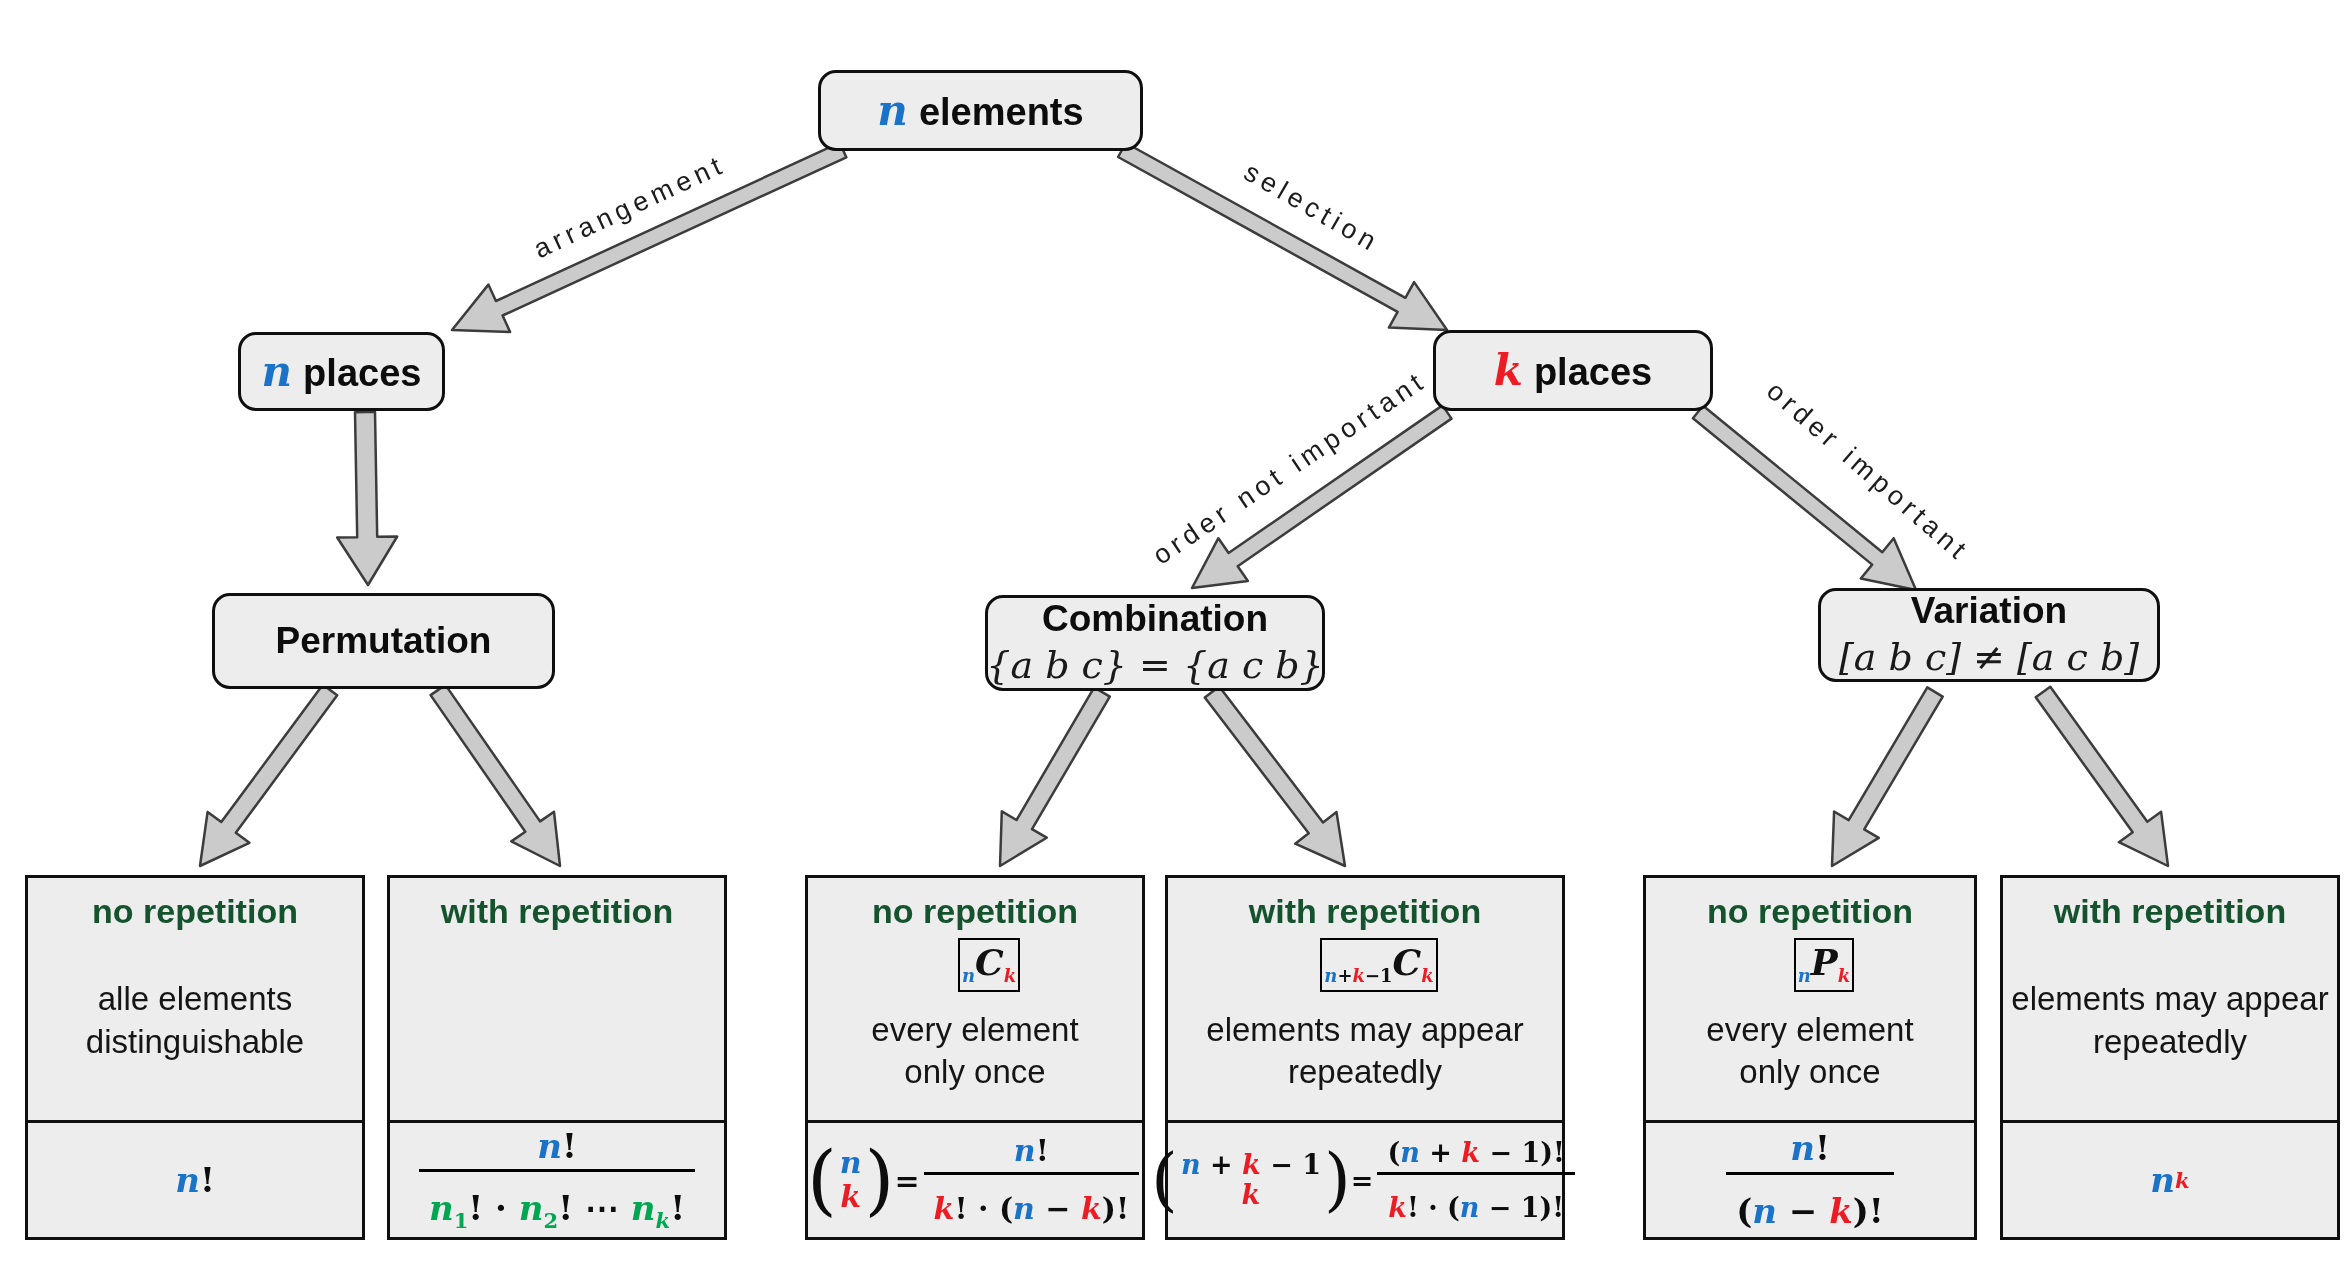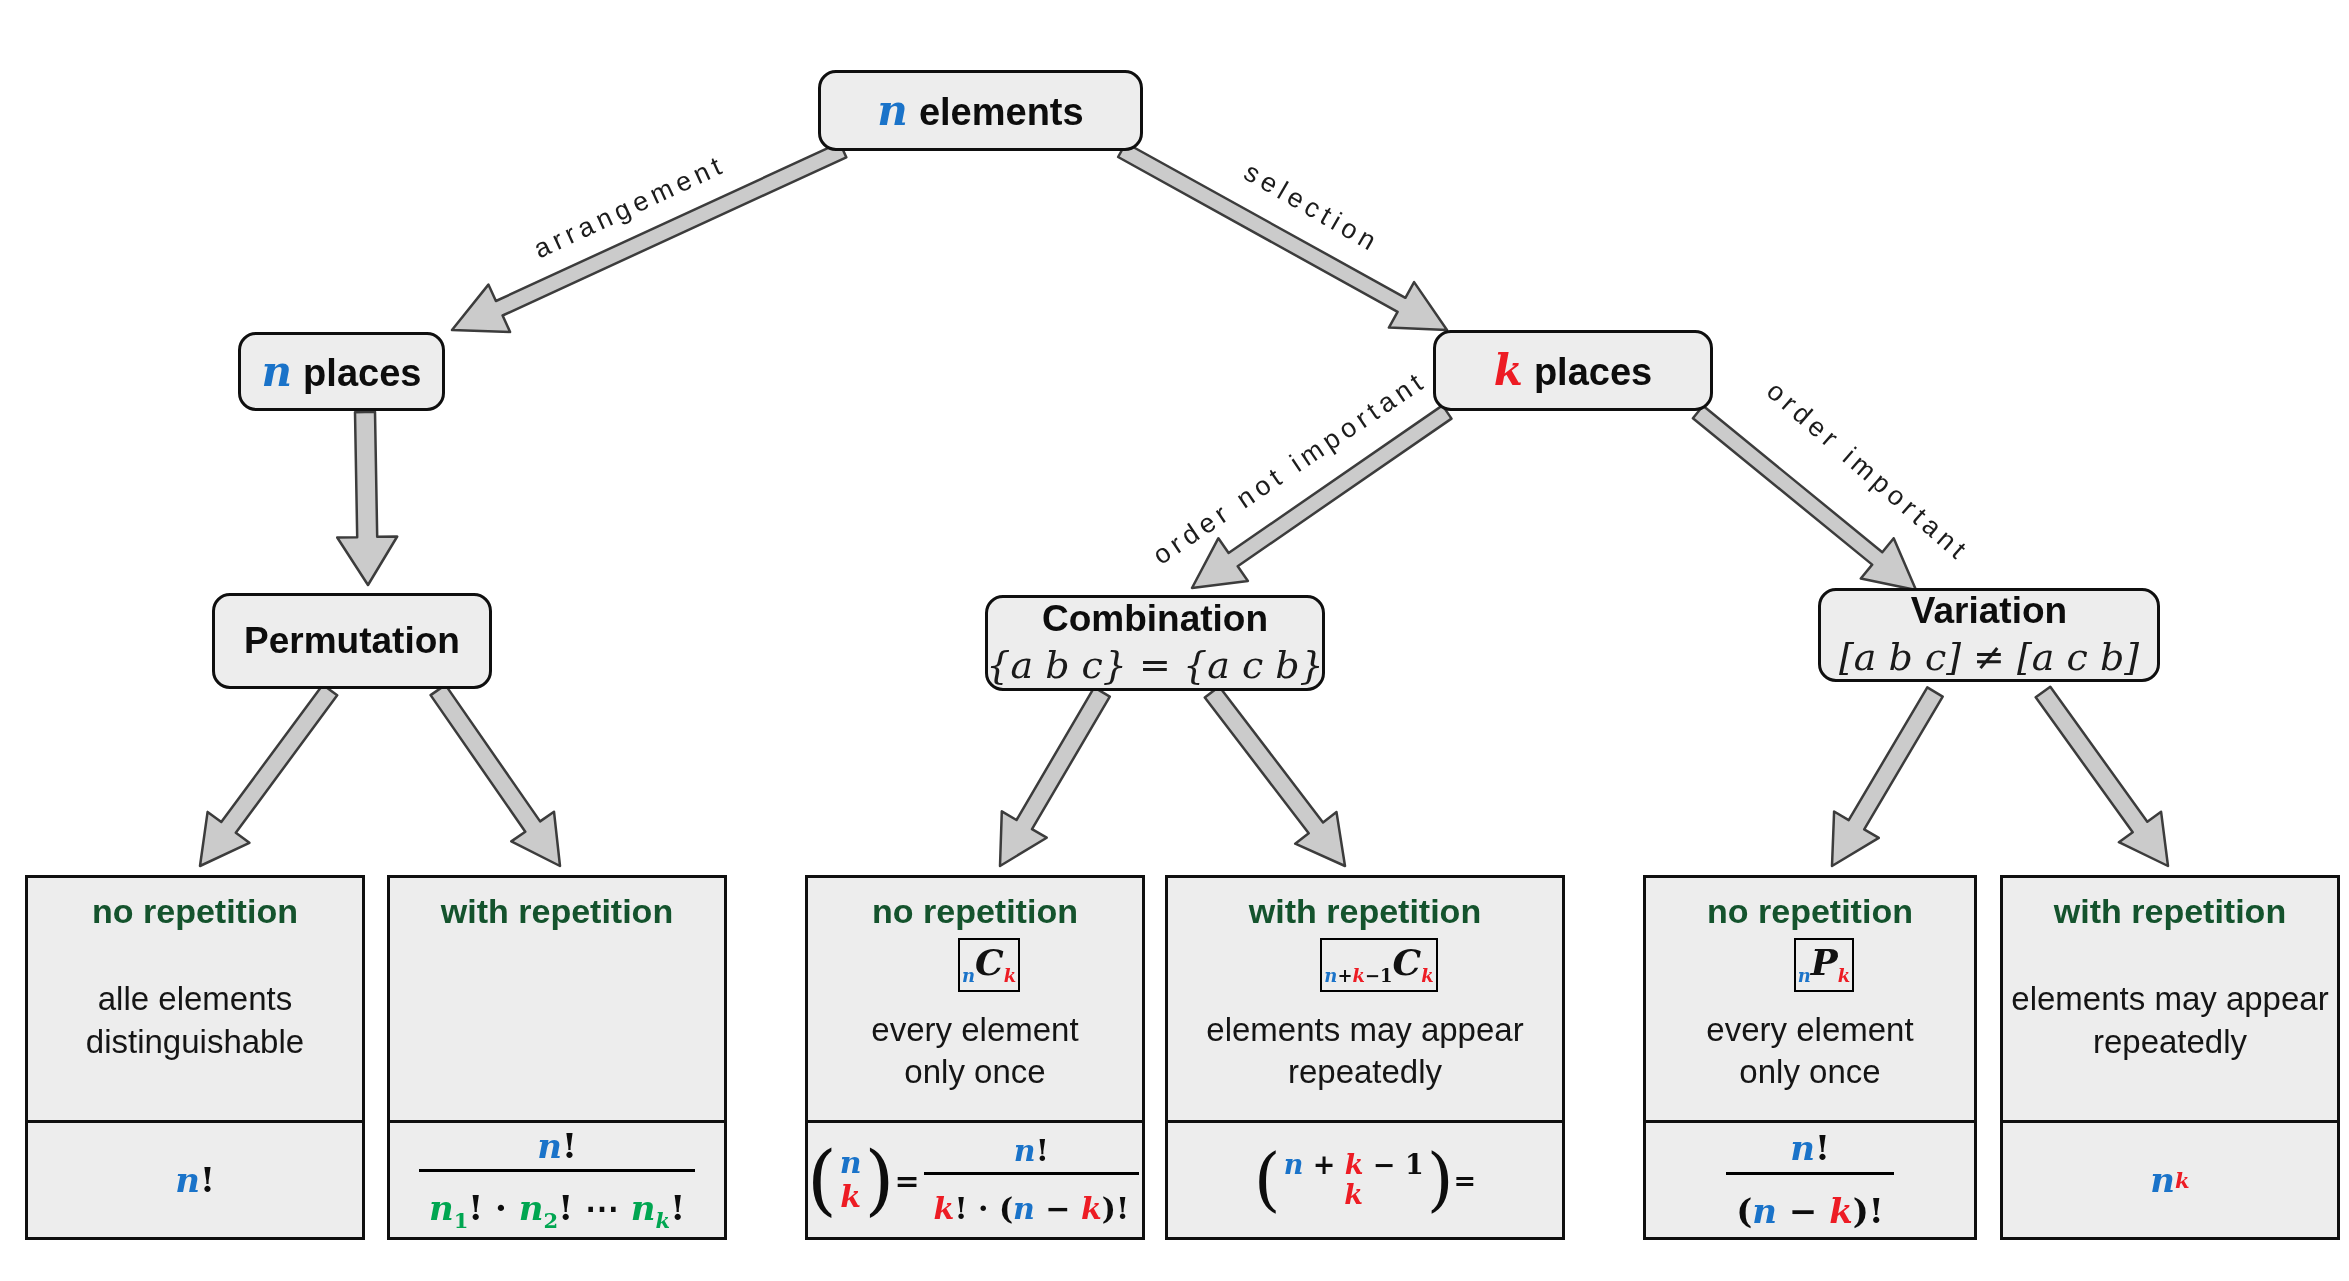--- a/index.html
+++ b/index.html
@@ -88,21 +88,21 @@
     </div>
   </div>
 
   <div class="node" style="left:1433px;top:330px;width:280px;height:81px;">
     <div class="node-line">
       <span class="nvar c-r">k</span>
       <span class="nlabel">places</span>
     </div>
   </div>
 
-  <div class="node" style="left:212px;top:593px;width:280px;height:96px;">
+  <div class="node" style="left:212px;top:593px;width:343px;height:96px;">
     <div class="ntitle">Permutation</div>
   </div>
 
   <div class="node" style="left:985px;top:595px;width:340px;height:96px;">
     <div class="ntitle">Combination</div>
     <div class="nsub">{a b c} = {a c b}</div>
   </div>
 
   <div class="node" style="left:1818px;top:588px;width:342px;height:94px;">
     <div class="ntitle">Variation</div>
@@ -173,20 +173,24 @@
     <div class="leaf-formula f-sm">
         <span class="binom">
           <span class="paren">(</span>
           <span class="col">
             <span><span class="mv c-b">n</span><span> + </span><span class="mv c-r">k</span><span> − 1</span></span>
             <span><span class="mv c-r">k</span></span>
           </span>
           <span class="paren">)</span>
         </span>
         <span> = </span>
+        <span class="frac">
+          <span class="num"><span>(</span><span class="mv c-b">n</span><span> + </span><span class="mv c-r">k</span><span> − 1)!</span></span>
+          <span class="den"><span class="mv c-r">k</span><span>! · (</span><span class="mv c-b">n</span><span> − 1)!</span></span>
+        </span>
       </div>
   </div>
 
   <div class="leaf" style="left:1643px;width:334px;">
     <div class="leaf-top">
       <div class="leaf-title">no repetition</div>
       <div class="symbox"><sub><span class="mv c-b">n</span></sub><span class="mv big">P</span><sub><span class="mv c-r">k</span></sub></div>
       <div class="leaf-desc">
         <div><span>every element</span></div>
           <div><span>only once</span></div>

